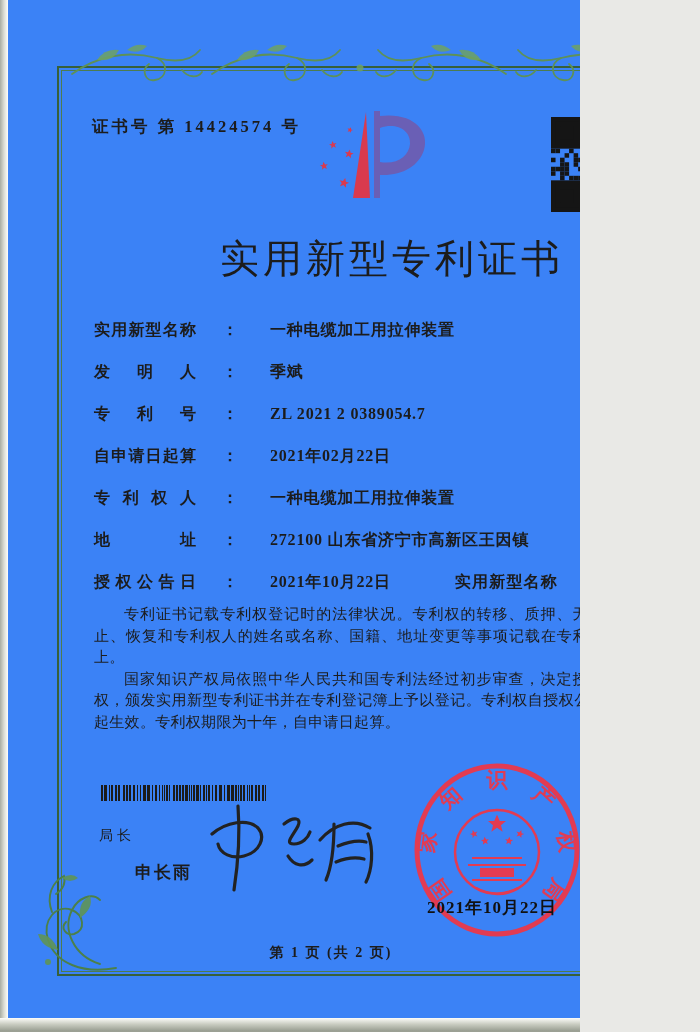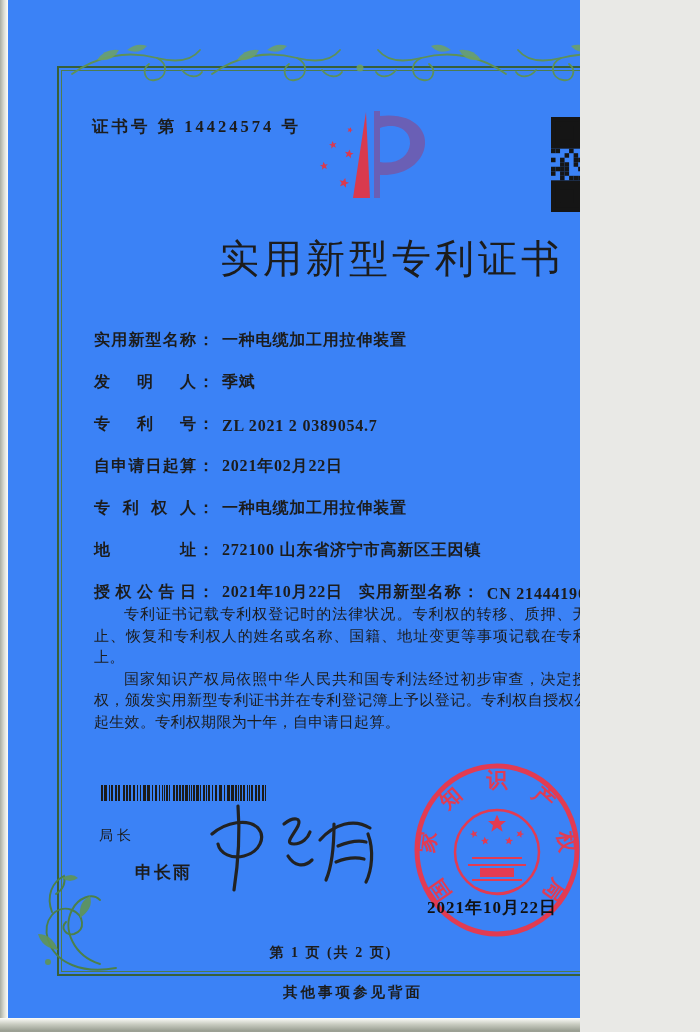--- a/index.html
+++ b/index.html
@@ -39,21 +39,21 @@
     font-size:16.5px; font-weight:700; letter-spacing:3px;
   }
   .logo { position:absolute; left:290px; top:104px; }
   .qr { position:absolute; left:551px; top:117px; }
   .title {
     position:absolute; left:57px; top:232px; width:606px;
     text-align:center; font-size:39px; font-weight:400; letter-spacing:4px;margin-left:32px;
   }
   
   .fields { position:absolute; left:94px; top:309px; width:540px; }
-  .frow { display:flex; align-items:flex-end; height:42px; font-size:16px; font-weight:700; }
+  .frow { display:flex; align-items:center; height:42px; font-size:16px; font-weight:700;gap:24px; }
   .flabel { display:inline-block; width:102px; flex:none; text-align:justify; text-align-last:justify; }
   .fcolon { flex:none; margin:0 8px 0 2px; }
   .fvalue { white-space:nowrap; letter-spacing:.8px; }
   .fgap { width:16px; flex:none; }
   
   .body-text { position:absolute; left:94px; top:604px; width:542px; }
   .body-text p { margin:0; text-indent:2em; font-size:15px; line-height:21.5px;
                  text-align:justify; letter-spacing:.3px; }
   
   .barcode { position:absolute; left:101px; top:785px; }
@@ -442,16 +442,15 @@
         <text transform="translate(87.0,25.0) rotate(0.0)" text-anchor="middle">识</text>
         <text transform="translate(128.9,40.9) rotate(41.7)" text-anchor="middle">产</text>
         <text transform="translate(149.6,80.7) rotate(83.3)" text-anchor="middle">权</text>
         <text transform="translate(138.6,124.1) rotate(125.0)" text-anchor="middle">局</text>
       </g>
   </svg>
   <div class="seal-date">2021年10月22日</div>
 
   <div class="page-num">第 1 页 (共 2 页)</div>
 
-  <div class="footer-note">其他事项参见背面</div>
 
   <div class="scan-edge-bottom"></div>
 </div>
 
 </body></html>

